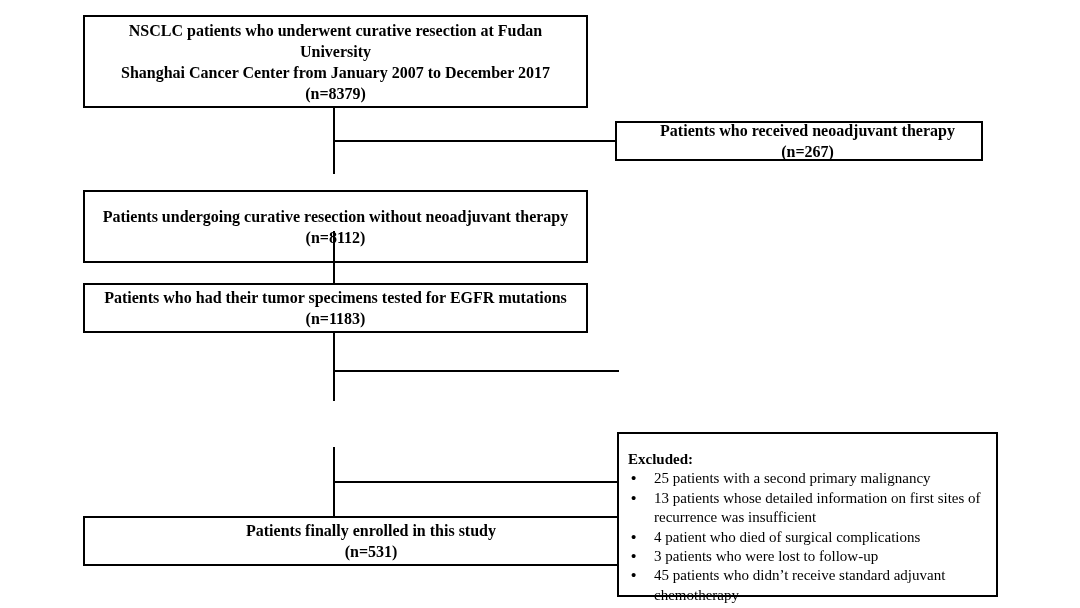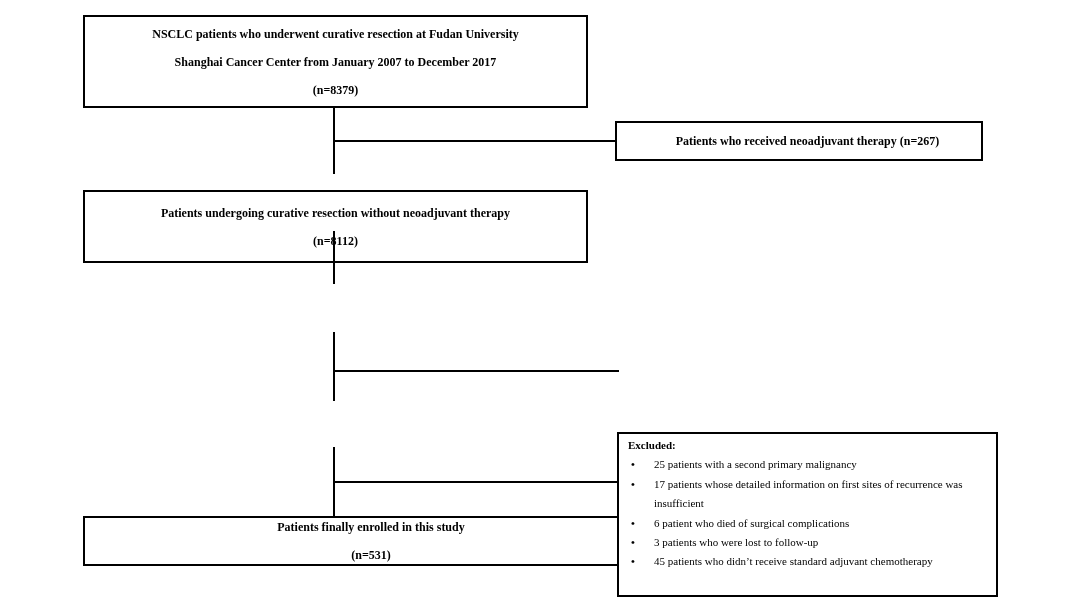--- a/index.html
+++ b/index.html
@@ -14,22 +14,22 @@
     height: 608px;
     background: #ffffff;
     overflow: hidden;
   }
   .box {
     position: absolute;
     border: 2px solid #000000;
     background: #ffffff;
     color: #000000;
     font-weight: bold;
-    font-size: 12px;
-    line-height: 28px;
+    font-size: 16px;
+    line-height: 21px;
   }
   .center-box {
     display: flex;
     align-items: center;
     justify-content: center;
     text-align: center;
     white-space: pre-line;
     padding: 2px 8px;
   }
   
@@ -37,24 +37,24 @@
   .b2 { left: 83px;  top: 190px; width: 505px; height: 73px; }
   .b3 { left: 83px;  top: 283px; width: 505px; height: 50px; }
   .b4 { left: 83px;  top: 400px; width: 505px; height: 48px; }
   .b5 { left: 83px;  top: 516px; width: 576px; height: 50px; }
   
   .s1 { left: 615px; top: 121px; width: 368px; height: 40px; padding-left: 25px; }
   .s2 { left: 618px; top: 352px; width: 379px; height: 40px; }
   
   .ex {
     left: 617px; top: 432px; width: 381px; height: 165px;
-    font-size: 11px;
+    font-size: 15px;
     line-height: 19.4px;
     text-align: left;
-    padding: 2px 8px 5px 9px;
+    padding: 16px 8px 5px 9px;
   }
   .ex-heading { font-weight: bold; }
   .bullet-row { display: flex; align-items: flex-start; }
   .bullet {
     flex: 0 0 26px;
     width: 26px;
     padding-left: 3px;
     font-weight: bold;
   }
   .bullet-text { flex: 1; font-weight: normal; }
@@ -73,44 +73,46 @@
 
 <div class="canvas">
 
   <div class="box center-box b1">NSCLC patients who underwent curative resection at Fudan University
 Shanghai Cancer Center from January 2007 to December 2017
 (n=8379)</div>
 
   <div class="box center-box b2">Patients undergoing curative resection without neoadjuvant therapy
 (n=8112)</div>
 
+  <div class="box center-box b3">Patients who had their tumor specimens tested for EGFR mutations
+(n=1183)</div>
 
 
   <div class="box center-box b5">Patients finally enrolled in this study
 (n=531)</div>
 
   <div class="box center-box s1">Patients who received neoadjuvant therapy (n=267)</div>
 
 
   <div class="box ex">
     <div class="ex-heading">Excluded:</div>
 
     <div class="bullet-row">
       <span class="bullet">•</span>
       <span class="bullet-text">25 patients with a second primary malignancy</span>
     </div>
 
     <div class="bullet-row">
       <span class="bullet">•</span>
-      <span class="bullet-text">17 patients whose detailed information on first sites of recurrence was insufficient</span>
+      <span class="bullet-text">13 patients whose detailed information on first sites of recurrence was insufficient</span>
     </div>
 
     <div class="bullet-row">
       <span class="bullet">•</span>
-      <span class="bullet-text">6 patient who died of surgical complications</span>
+      <span class="bullet-text">4 patient who died of surgical complications</span>
     </div>
 
     <div class="bullet-row">
       <span class="bullet">•</span>
       <span class="bullet-text">3 patients who were lost to follow-up</span>
     </div>
 
     <div class="bullet-row">
       <span class="bullet">•</span>
       <span class="bullet-text">45 patients who didn’t receive standard adjuvant chemotherapy</span>

